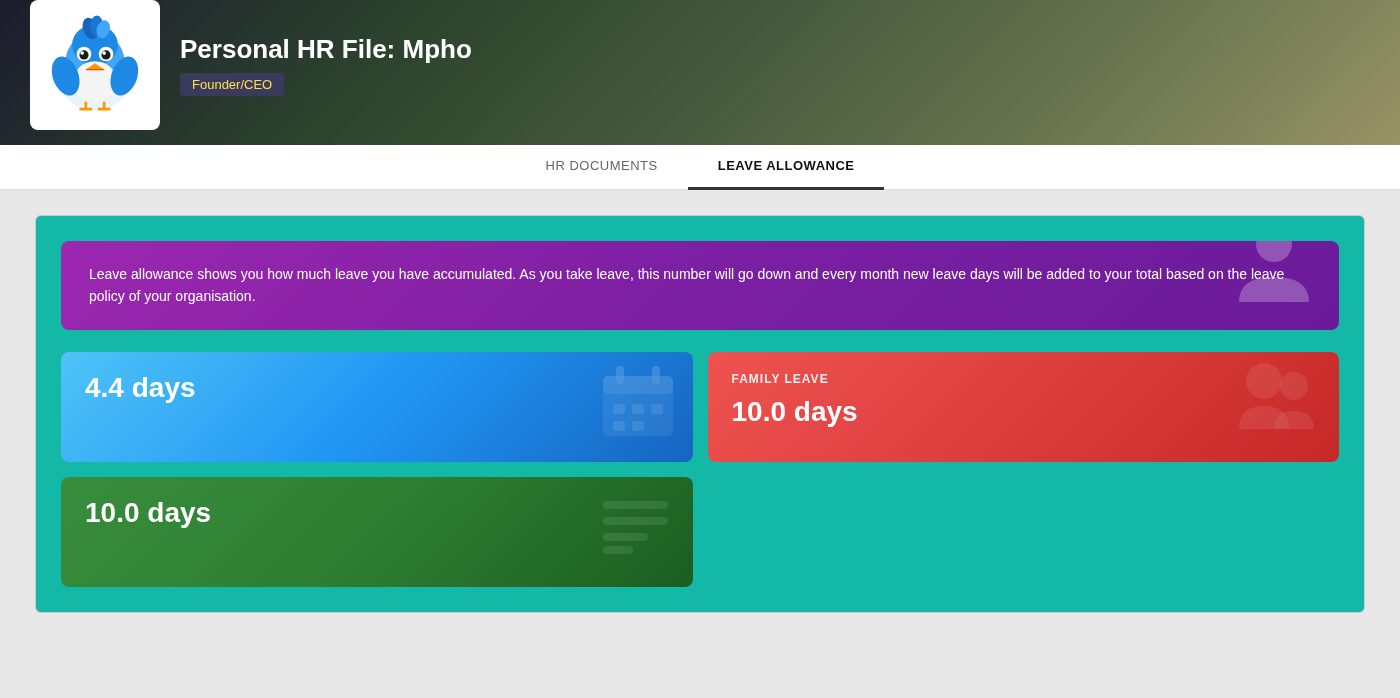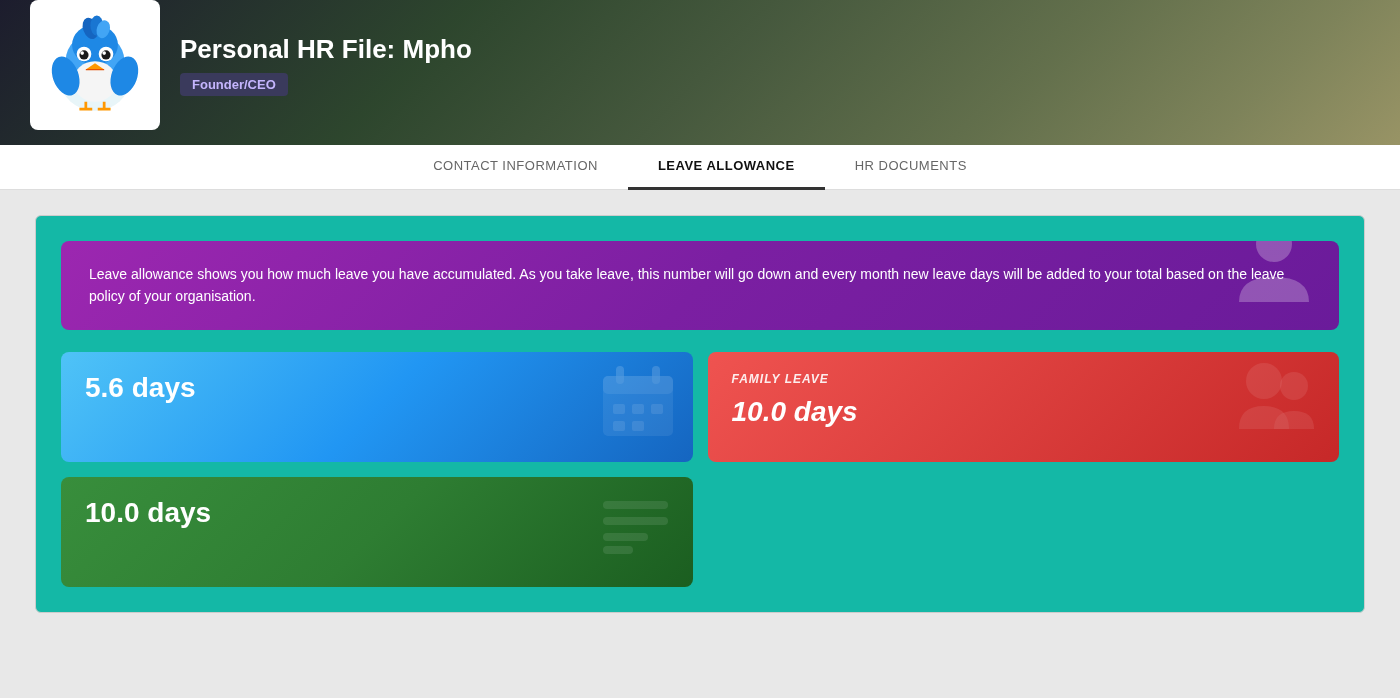--- a/index.html
+++ b/index.html
@@ -50,26 +50,25 @@
       margin-left: 20px;
     }
     .header-title {
       color: white;
       font-size: 26px;
       font-weight: 600;
       margin-bottom: 8px;
     }
     .role-badge {
       background: #3a3a5c;
-      color: #c4b5fd;
+      color: #fde047;
       font-size: 13px;
       padding: 4px 12px;
       border-radius: 4px;
       display: inline-block;
-      font-weight: bold;
     }
 
     
     .nav-tabs {
       background: white;
       display: flex;
       justify-content: center;
       align-items: center;
       height: 45px;
       border-bottom: 1px solid #ddd;
@@ -162,21 +161,20 @@
 
     
     .card-personal {
       background: linear-gradient(135deg, #4fc3f7, #2196f3, #1565c0);
     }
     .card-sick {
       background: linear-gradient(135deg, #ffd54f, #ff9800, #f44336);
     }
     .card-family {
       background: linear-gradient(135deg, #ef5350, #c62828);
-      font-style: italic;
     }
     .card-study {
       background: linear-gradient(135deg, #388e3c, #2e7d32, #1b5e20);
     }
 
     
   </style>
 </head>
 <body>
 
@@ -219,43 +217,42 @@
         <line x1="63" y1="108" x2="77" y2="108" stroke="#ff9800" stroke-width="3"></line>
       </svg>
     </div>
     <div class="header-info">
       <div class="header-title">Personal HR File: Mpho</div>
       <div class="role-badge">Founder/CEO</div>
     </div>
   </div>
 
   <div class="nav-tabs" style="position:absolute;bottom:0;left:0;right:0;height:45px;">
-    <div class="nav-tab">CONTACT INFORMATION</div>
+    <div class="nav-tab">HR DOCUMENTS</div>
     <div class="nav-tab active">LEAVE ALLOWANCE</div>
-    <div class="nav-tab">HR DOCUMENTS</div>
   </div>
 </div>
 
 <div class="main-content">
   <div class="content-card">
 
     <div class="info-banner">
       <span>Leave allowance shows you how much leave you have accumulated. As you take leave, this number will go down and every month new leave days will be added to your total based on the leave policy of your organisation.</span>
       <div class="info-banner-icon">
         <svg width="90" height="90" viewBox="0 0 90 90" fill="white" xmlns="http://www.w3.org/2000/svg">
           <circle cx="45" cy="22" r="18"></circle>
           <path d="M10 80 Q10 55 45 55 Q80 55 80 80 Z"></path>
         </svg>
       </div>
     </div>
 
     <div class="leave-grid">
 
       <div class="leave-card card-personal">
-        <div class="leave-card-value">5.6 days</div>
+        <div class="leave-card-value">4.4 days</div>
         <div class="leave-card-icon">
           <svg width="80" height="80" viewBox="0 0 80 80" fill="white" xmlns="http://www.w3.org/2000/svg">
             <rect x="5" y="15" width="70" height="60" rx="5" fill="white" opacity="0.3"></rect>
             <rect x="5" y="15" width="70" height="18" rx="5" fill="white" opacity="0.4"></rect>
             <rect x="18" y="5" width="8" height="18" rx="4" fill="white" opacity="0.6"></rect>
             <rect x="54" y="5" width="8" height="18" rx="4" fill="white" opacity="0.6"></rect>
             <rect x="15" y="43" width="12" height="10" rx="2" fill="white" opacity="0.5"></rect>
             <rect x="34" y="43" width="12" height="10" rx="2" fill="white" opacity="0.5"></rect>
             <rect x="53" y="43" width="12" height="10" rx="2" fill="white" opacity="0.5"></rect>
             <rect x="15" y="60" width="12" height="10" rx="2" fill="white" opacity="0.5"></rect>

